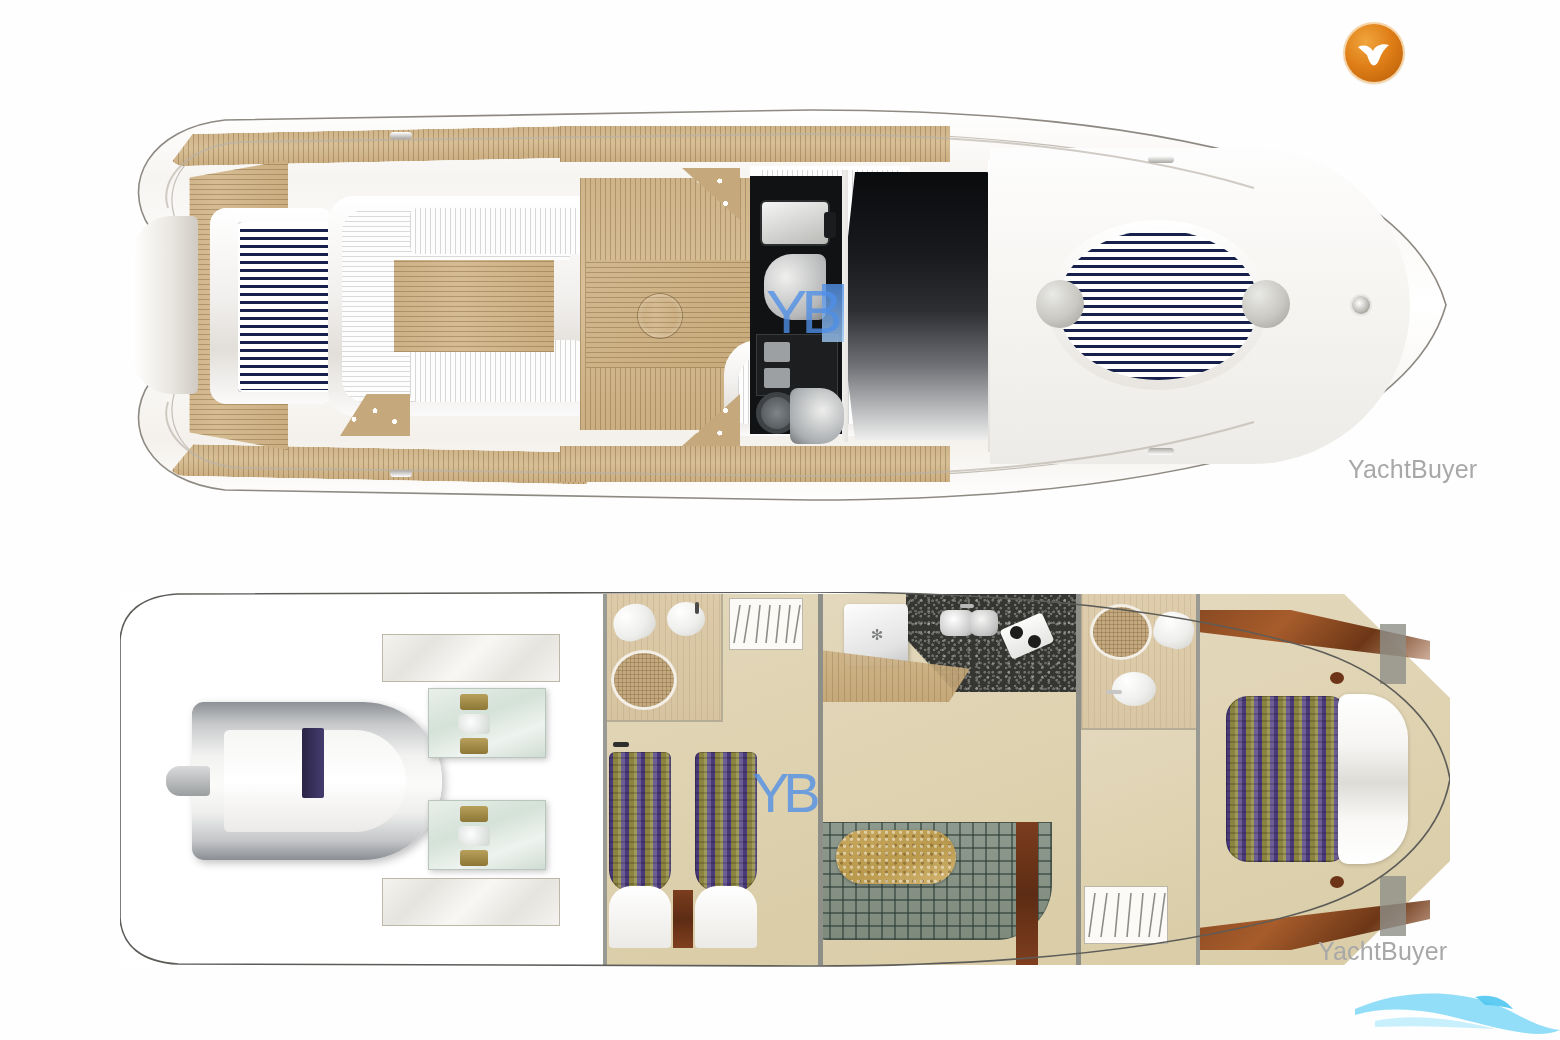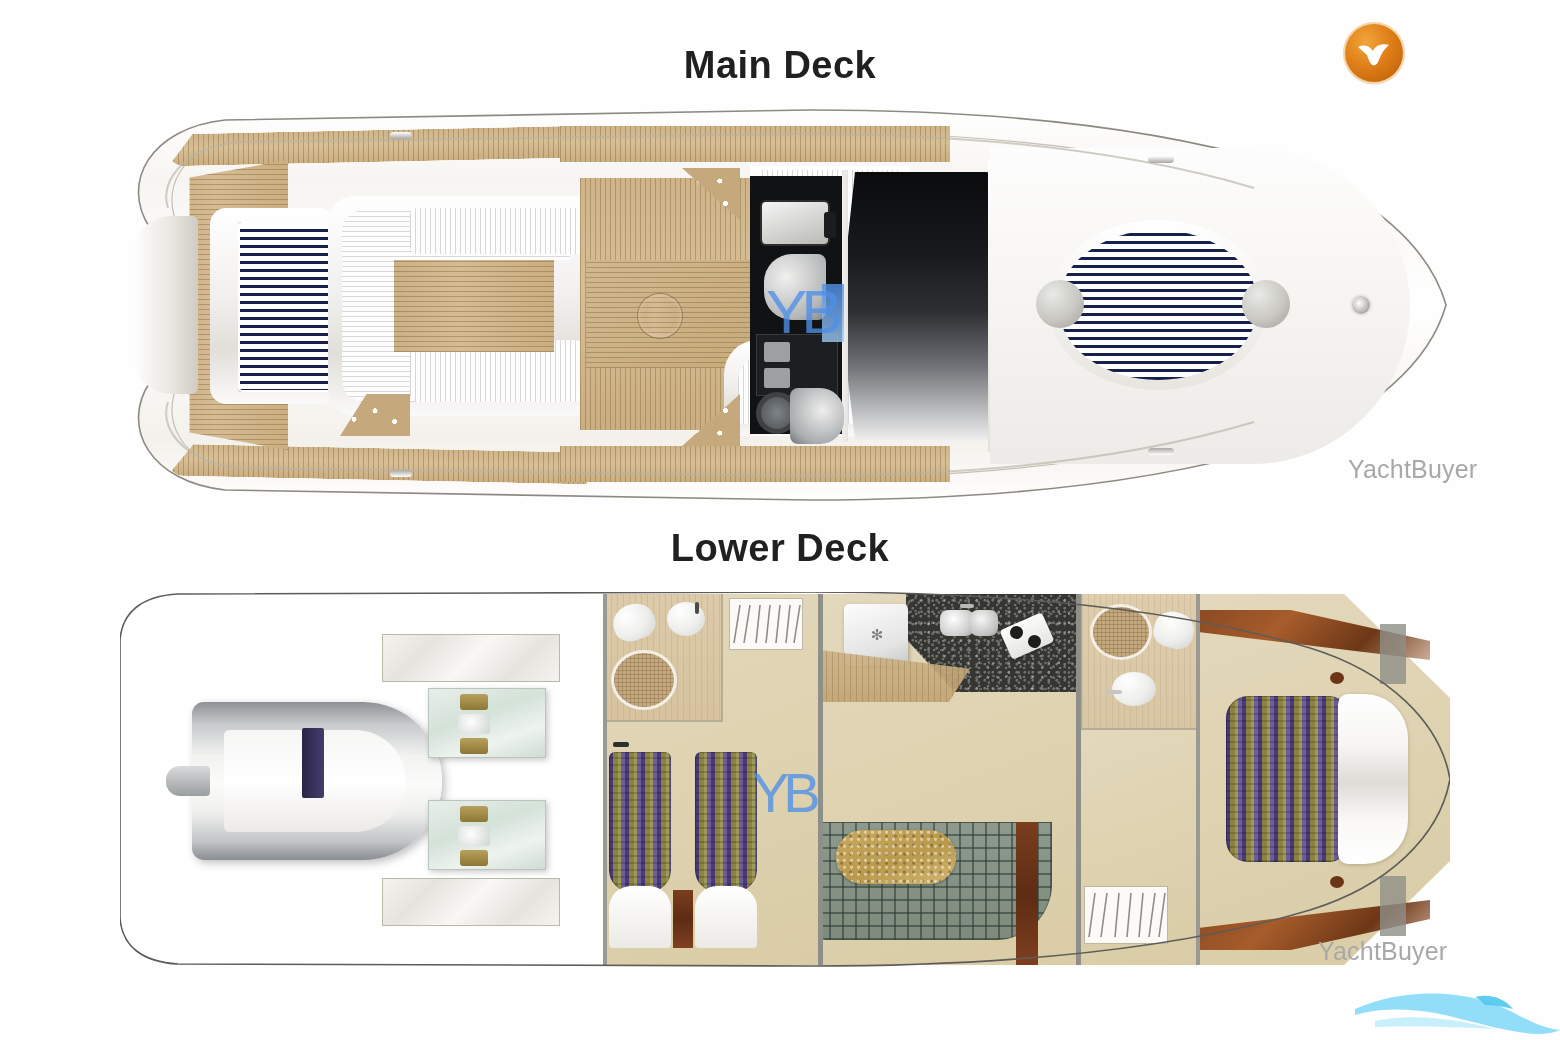--- a/index.html
+++ b/index.html
@@ -196,21 +196,20 @@
 <body>
 
 <div id="page">
 
   <div id="brand-logo">
     <svg width="40" height="40" viewBox="0 0 40 40">
       <path d="M4 14 C10 11,16 13,19 18 C21 13,28 10,35 12 C30 16,27 21,25 27 C23 32,20 34,17 31 C15 28,14 25,13 22 C10 19,7 17,4 14 Z" fill="#ffffff"></path>
     </svg>
   </div>
 
-  <div class="deck-title" id="title-main">Main Deck</div>
 
   <div class="deck-canvas" id="main-deck">
 
     <div class="hull" id="main-hull-shape"></div>
 
     <svg id="main-hull-stroke" width="1340" height="395" viewBox="0 0 1340 395">
       <path d="M 40,120 C 10,75 40,20 115,12 L 700,2 C 900,2 1060,22 1180,60 C 1260,86 1320,140 1336,197 C 1320,254 1260,308 1180,334 C 1060,372 900,392 700,392 L 115,382 C 40,374 10,319 40,274 Z" fill="none" stroke="#8e8a83" stroke-width="1.6"></path>
       <path d="M 70,122 C 48,82 72,38 128,32 L 690,24 C 880,24 1032,44 1146,78 C 1216,100 1272,146 1288,197 C 1272,248 1216,294 1146,316 C 1032,350 880,370 690,370 L 128,362 C 72,356 48,312 70,272 Z" fill="none" stroke="#c4bfb6" stroke-width="1.2"></path>
 
       <path d="M 1060,120 C 1140,150 1200,178 1240,197 C 1200,216 1140,244 1060,274" fill="none" stroke="#dcd8d1" stroke-width="1.3"></path>
@@ -359,21 +358,20 @@
 
     <svg width="1340" height="395" viewBox="0 0 1340 395" style="position:absolute;inset:0;pointer-events:none;">
       <path d="M 58,100 C 48,70 80,38 130,34 L 690,26 C 880,26 1030,46 1144,80" fill="none" stroke="#b9b2a8" stroke-width="2" opacity=".65"></path>
       <path d="M 58,294 C 48,324 80,356 130,360 L 690,368 C 880,368 1030,348 1144,314" fill="none" stroke="#b9b2a8" stroke-width="2" opacity=".65"></path>
     </svg>
 
   </div>
 
   <div class="watermark-text" id="wm-main">YachtBuyer</div>
 
-  <div class="deck-title" id="title-lower">Lower Deck</div>
 
   <div class="deck-canvas" id="lower-deck">
 
     <div id="lower-hull-shape"></div>
 
     <div class="room" style="left:0;top:0;width:485px;height:375px;background:#ffffff;">
 
       <div class="locker" style="position:absolute;left:262px;top:42px;width:178px;height:48px;
                   background:linear-gradient(135deg,#f4f3ef 0%,#e6e4df 25%,#f8f7f4 50%,#e6e4df 75%,#f4f3ef 100%);"></div>
       <div class="locker" style="position:absolute;left:262px;top:286px;width:178px;height:48px;

